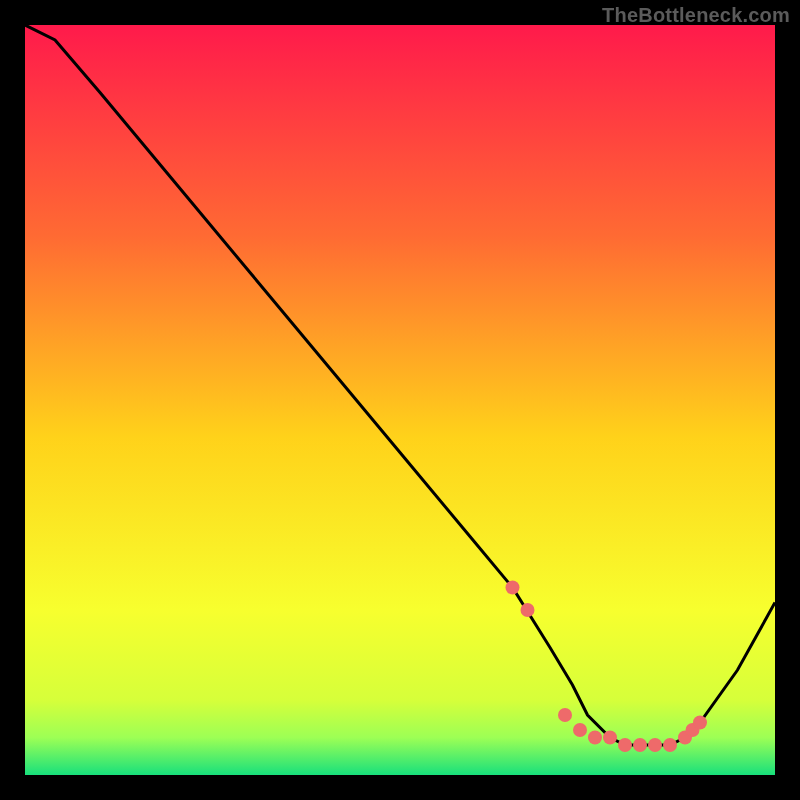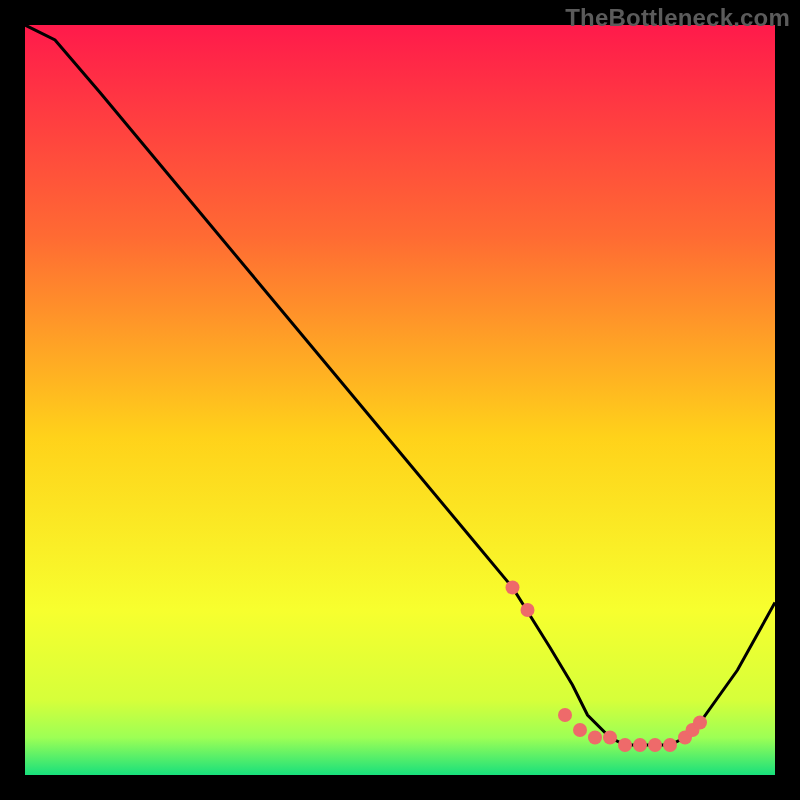--- a/index.html
+++ b/index.html
@@ -21,21 +21,21 @@
     left: 25px;
     top: 25px;
     width: 750px;
     height: 750px;
   }
   .watermark {
     position: absolute;
     top: 4px;
     right: 10px;
     font-family: Arial, Helvetica, sans-serif;
-    font-size: 24px;
+    font-size: 20px;
     font-weight: 600;
     color: #5b5b5b;
     letter-spacing: 0.2px;
     z-index: 10;
   }
 </style>
 </head>
 <body>
 <div class="frame">
 

